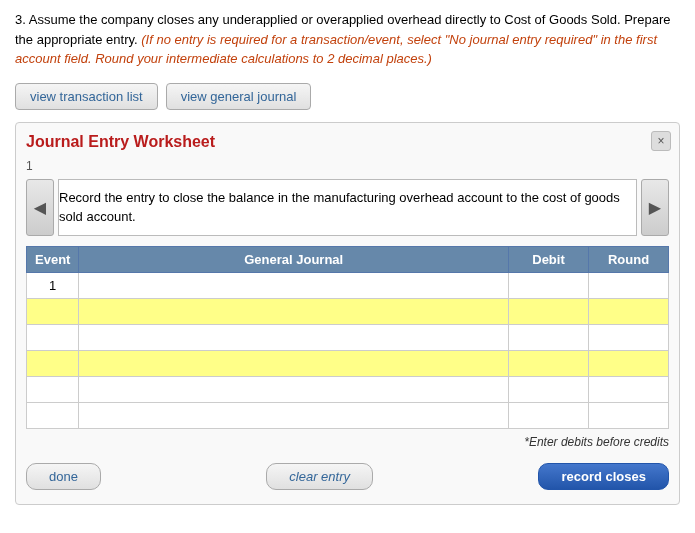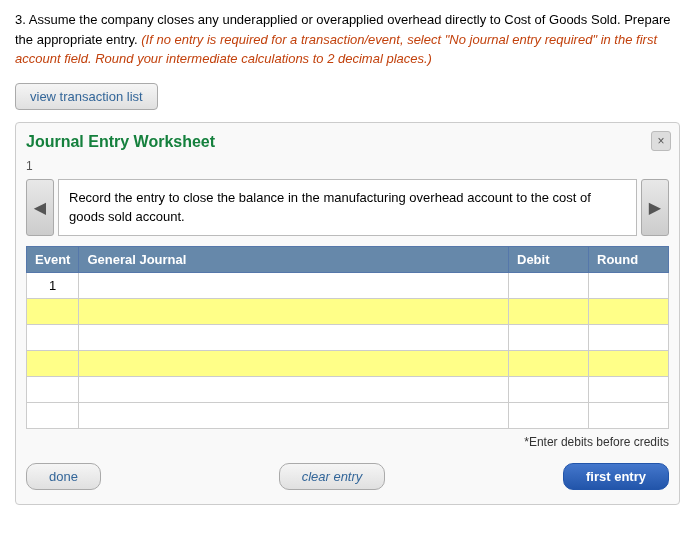--- a/index.html
+++ b/index.html
@@ -43,21 +43,21 @@
       border: 1px solid #ccc;
       border-radius: 4px;
       background: #f9f9f9;
       padding: 10px;
       position: relative;
     }
 
     .worksheet-title {
       font-size: 16px;
       font-weight: bold;
-      color: #15803d;
+      color: #b91c1c;
       margin-bottom: 8px;
     }
 
     .close-btn {
       position: absolute;
       top: 8px;
       right: 8px;
       width: 20px;
       height: 20px;
       background: #ddd;
@@ -95,39 +95,39 @@
       justify-content: center;
       font-size: 16px;
       color: #555;
       flex-shrink: 0;
     }
 
     .instruction-box {
       flex: 1;
       border: 1px solid #bbb;
       background: #fff;
-      padding: 8px 10px;
+      padding: 8px 0;
       font-size: 13px;
       line-height: 1.5;
       color: #000;
       margin: 0 4px;
     }
 
     .journal-table {
       width: 100%;
       border-collapse: collapse;
       margin-bottom: 6px;
     }
 
     .journal-table th {
       background: #6688aa;
       color: #fff;
       font-weight: bold;
       padding: 5px 8px;
-      text-align: left;
+      text-align: center;
       border: 1px solid #5577aa;
       font-size: 13px;
     }
 
     .journal-table th.left-th {
       text-align: center;
     }
 
     .journal-table td {
       border: 1px solid #ccc;
@@ -152,20 +152,21 @@
     }
 
     .yellow-row td {
       background: #ffff88 !important;
     }
 
     .debit-credit-note {
       text-align: right;
       font-size: 12px;
       color: #333;
+      font-style: italic;
       margin-bottom: 10px;
     }
 
     .bottom-buttons {
       display: flex;
       justify-content: space-between;
       padding: 4px 0;
     }
 
     .done-btn {
@@ -203,20 +204,21 @@
 </head>
 <body>
 
 <p class="instruction-text">
   <span>3.</span>
   <span> Assume the company closes any underapplied or overapplied overhead directly to Cost of Goods Sold. Prepare the appropriate entry. </span><span class="red-text">(If no entry is required for a transaction/event, select "No journal entry required" in the first account field. Round your intermediate calculations to 2 decimal places.)</span>
 </p>
 
 <div class="top-buttons">
   <button class="top-btn">view transaction list</button>
+  <button class="top-btn">view general journal</button>
 </div>
 
 <div class="worksheet-container">
   <div class="worksheet-title">Journal Entry Worksheet</div>
   <div class="close-btn">×</div>
 
   <div class="page-indicator">1</div>
 
   <div class="navigation-row">
     <div class="nav-arrow">◀</div>
@@ -271,15 +273,15 @@
         <td class="amount-col"><input type="text" style="width: 100%; border: none; outline: none; background: transparent; font-size: 13px;"></td>
       </tr>
     </tbody>
   </table>
 
   <div class="debit-credit-note">*Enter debits before credits</div>
 
   <div class="bottom-buttons">
     <button class="done-btn">done</button>
     <button class="clear-btn">clear entry</button>
-    <button class="record-btn">first entry</button>
+    <button class="record-btn">record closes</button>
   </div>
 </div>
 
 </body></html>

